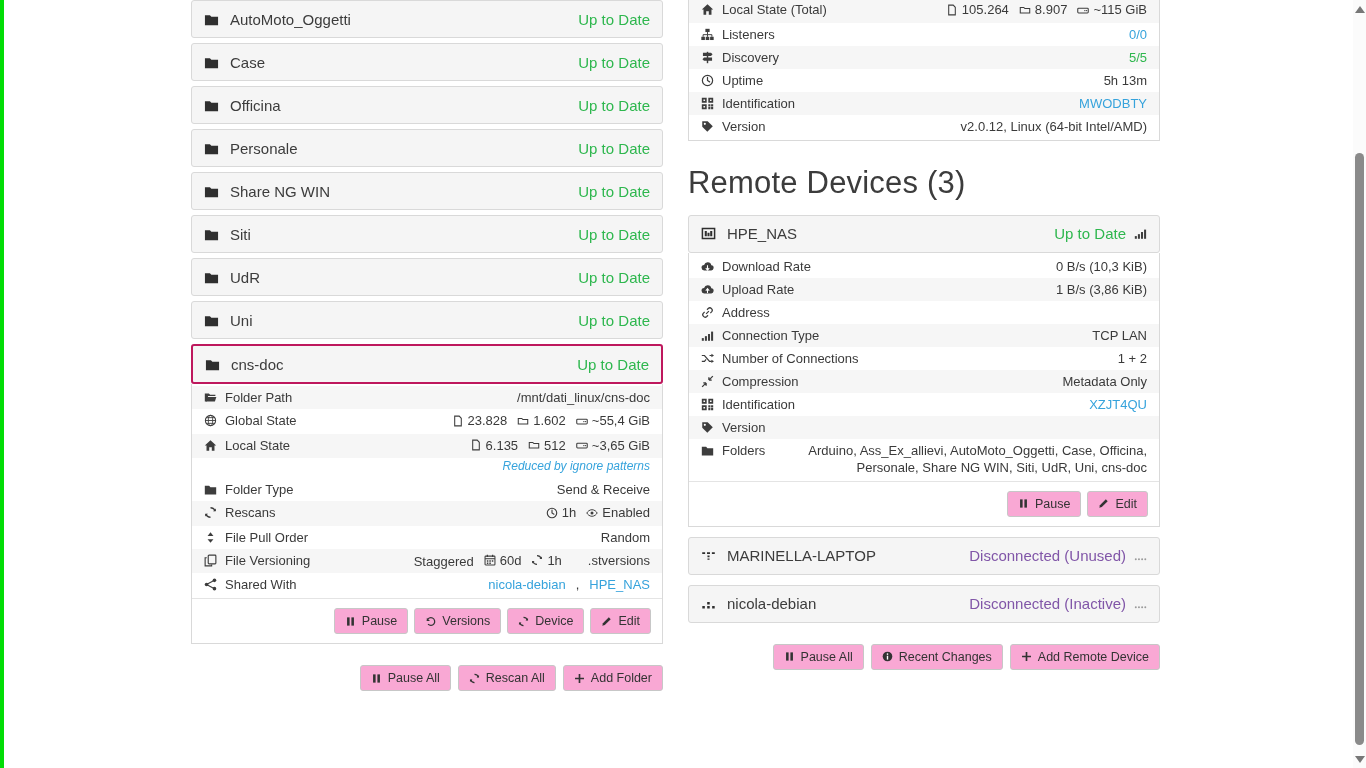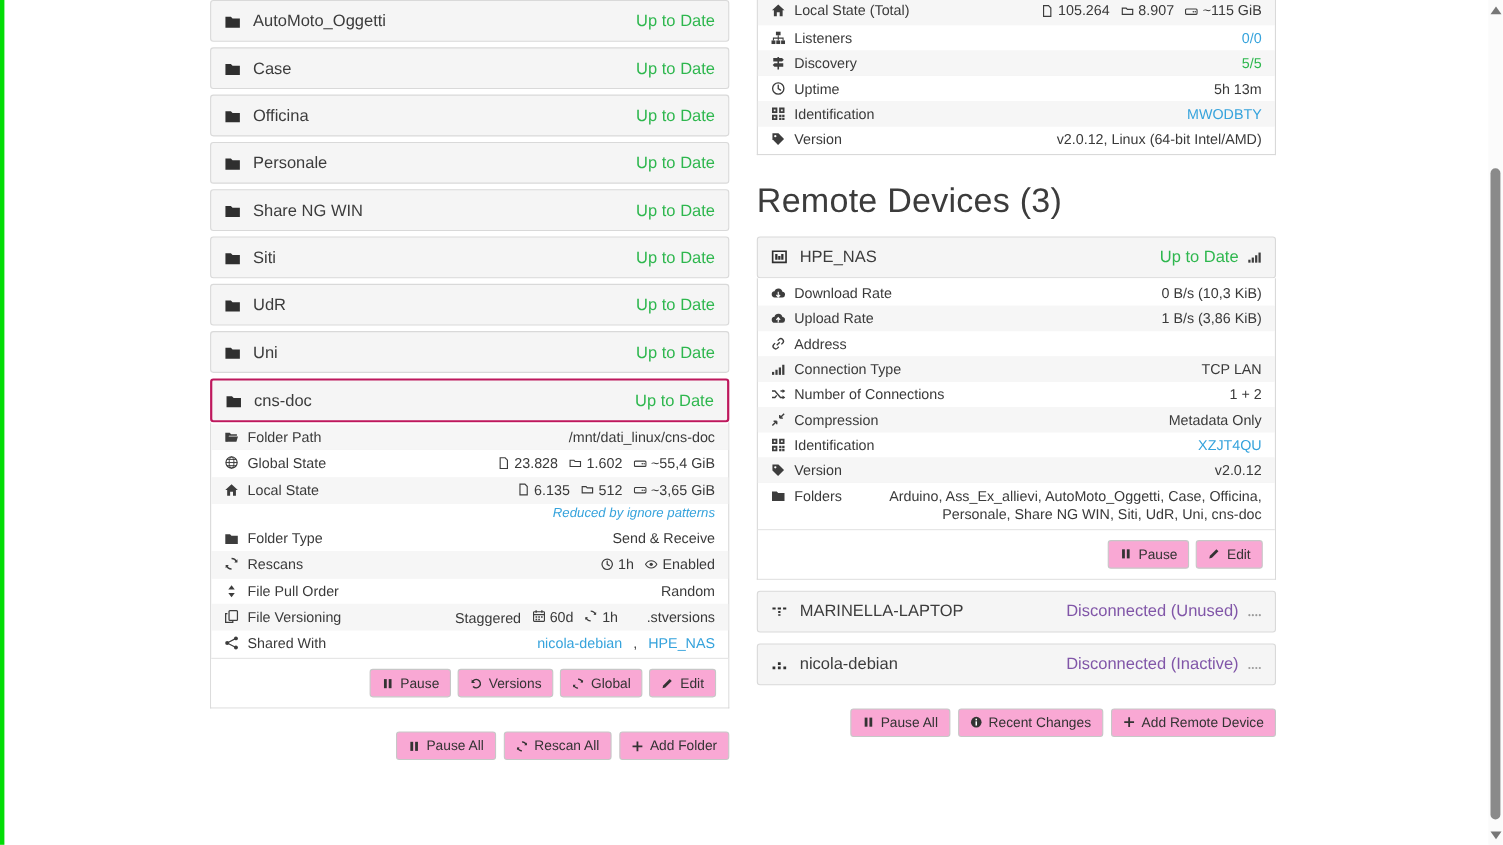--- a/index.html
+++ b/index.html
@@ -390,21 +390,21 @@
             </span>
             <span>Versions</span>
           </button>
           <button class="btn">
             <span class="icn" style="color: rgb(51, 51, 51);">
               <svg width="11" height="11" viewBox="0 0 16 16" fill="currentColor">
                 <path d="M8 2.1a5.9 5.9 0 0 1 5.6 4M8 13.9a5.9 5.9 0 0 1-5.6-4" fill="none" stroke="currentColor" stroke-width="1.7"></path>
                 <path d="M14.6 3v3.6h-3.6zM1.4 13V9.4H5z"></path>
               </svg>
             </span>
-            <span>Global</span>
+            <span>Device</span>
           </button>
           <button class="btn">
             <span class="icn" style="color: rgb(51, 51, 51);">
               <svg width="11" height="11" viewBox="0 0 16 16" fill="currentColor">
                 <path d="M1.9 14.1l.9-3.6 8.6-8.6 2.7 2.7-8.6 8.6z"></path>
               </svg>
             </span>
             <span>Edit</span>
           </button>
         </div>
@@ -677,23 +677,20 @@
             <div class="detail-row shade">
               <span class="d-label">
                 <span class="icn" style="color: rgb(61, 61, 61);">
                   <svg width="13" height="13" viewBox="0 0 16 16" fill="currentColor">
                     <path d="M1.5 8.2V1.5h6.7l6.3 6.3-6.7 6.7z"></path>
                     <circle cx="4.7" cy="4.7" r="1.3" fill="#fff"></circle>
                   </svg>
                 </span>
                 <span>Version</span>
               </span>
-              <span class="d-value"><span class="seg">
-                  <span>v2.0.12</span>
-                </span></span>
             </div>
             <div class="detail-row">
               <span class="d-label">
                 <span class="icn" style="color: rgb(61, 61, 61);">
                   <svg width="13" height="13" viewBox="0 0 16 16" fill="currentColor">
                     <path d="M1 3.4h5.3l1.6 1.7H15v9H1z"></path>
                   </svg>
                 </span>
                 <span>Folders</span>
               </span>

